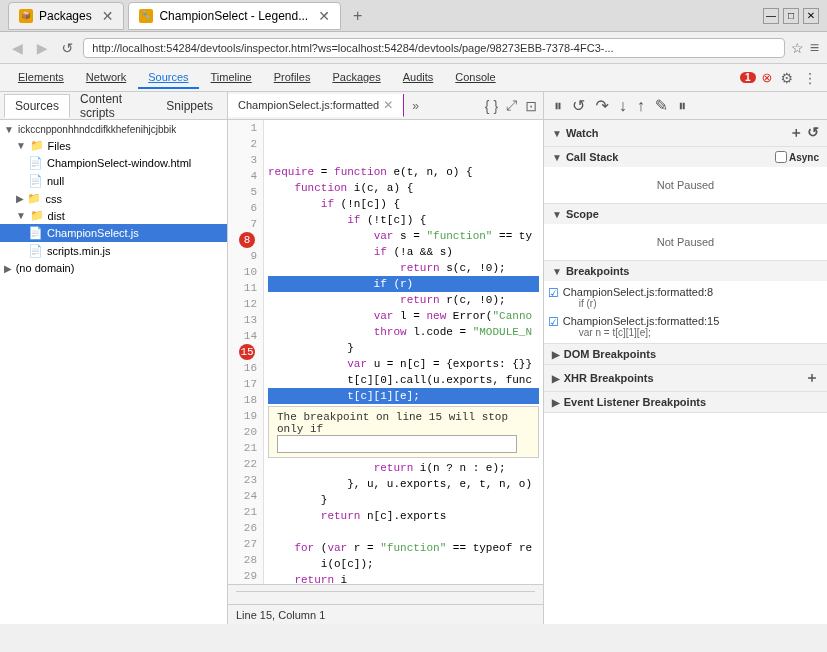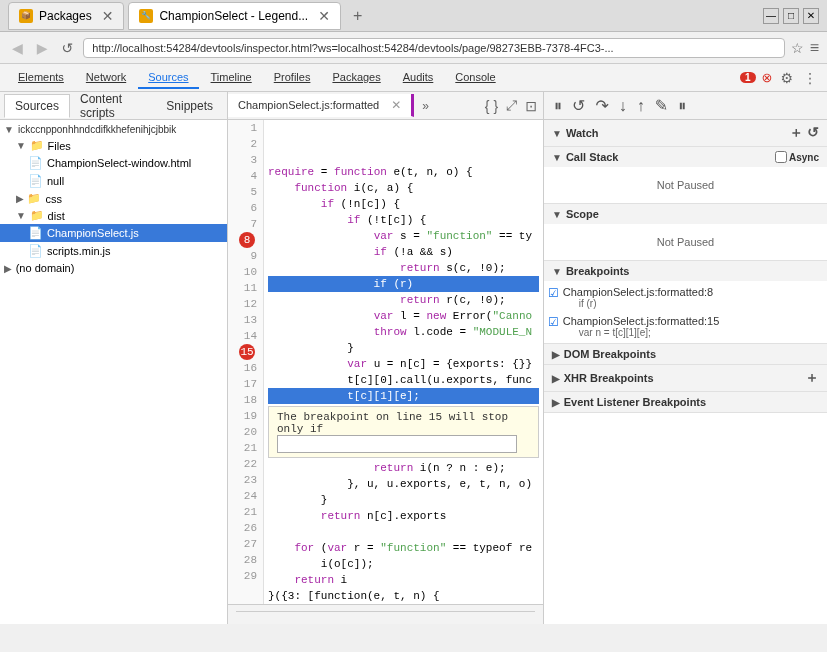--- a/index.html
+++ b/index.html
@@ -47,21 +47,21 @@
     .tree-item.selected { background: #3879d9; color: white; }
     .tree-indent-1 { padding-left: 16px; }
     .tree-indent-2 { padding-left: 28px; }
     .tree-arrow { font-size: 10px; color: #666; }
     .tree-icon { font-size: 12px; }
     .folder-icon { color: #e8a000; }
 
     
     .center-panel { flex: 1; display: flex; flex-direction: column; overflow: hidden; }
     .file-tabs { background: #f3f3f3; height: 28px; display: flex; align-items: center; border-bottom: 1px solid #ccc; overflow: hidden; }
-    .file-tab { display: flex; align-items: center; padding: 4px 10px; gap: 12px; font-size: 11px; cursor: pointer; border-right: 3px solid #a21caf; background: #f3f3f3; }
+    .file-tab { display: flex; align-items: center; padding: 4px 10px; gap: 4px; font-size: 11px; cursor: pointer; border-right: 1px solid #a21caf; background: #f3f3f3; }
     .file-tab.active { background: #fff; border-bottom: 1px solid #fff; color: #333; }
     .file-tab-close { color: #999; font-size: 12px; cursor: pointer; }
     .file-tab-overflow { padding: 4px 8px; color: #666; cursor: pointer; }
     .file-tab-icons { margin-left: auto; display: flex; align-items: center; gap: 4px; padding: 0 4px; }
     .ft-icon { color: #666; font-size: 14px; cursor: pointer; padding: 2px; }
 
     
     .code-editor { flex: 1; display: flex; overflow: hidden; background: #fff; font-family: 'Consolas', 'Courier New', monospace; font-size: 11px; }
     .line-numbers { background: #f9f9f9; border-right: 1px solid #e0e0e0; padding: 0 6px; color: #999; text-align: right; user-select: none; min-width: 36px; overflow: hidden; }
     .line-number { height: 16px; line-height: 16px; font-size: 11px; }
@@ -280,20 +280,23 @@
         <div class="code-line">}({3: [function(e, t, n) {</div>
         <div class="code-line">    <span class="str">"use strict"</span>;</div>
         <div class="code-line">    <span class="kw">function</span> o(e, t) {</div>
 
       </div>
     </div>
 
     <div class="status-bar">
       <div class="bottom-scroll" style="width:100%; height:8px; background:#f3f3f3;"></div>
     </div>
+    <div class="status-bar">
+      <span>Line 15, Column 1</span>
+    </div>
   </div>
 
   <div class="right-panel">
     <div class="debugger-toolbar">
       <span class="dbg-btn" title="Pause">⏸</span>
       <span class="dbg-btn" title="Refresh">↺</span>
       <span class="dbg-btn" title="Step over">↷</span>
       <span class="dbg-btn" title="Step into">↓</span>
       <span class="dbg-btn" title="Step out">↑</span>
       <span class="dbg-btn" title="Edit">✎</span>

